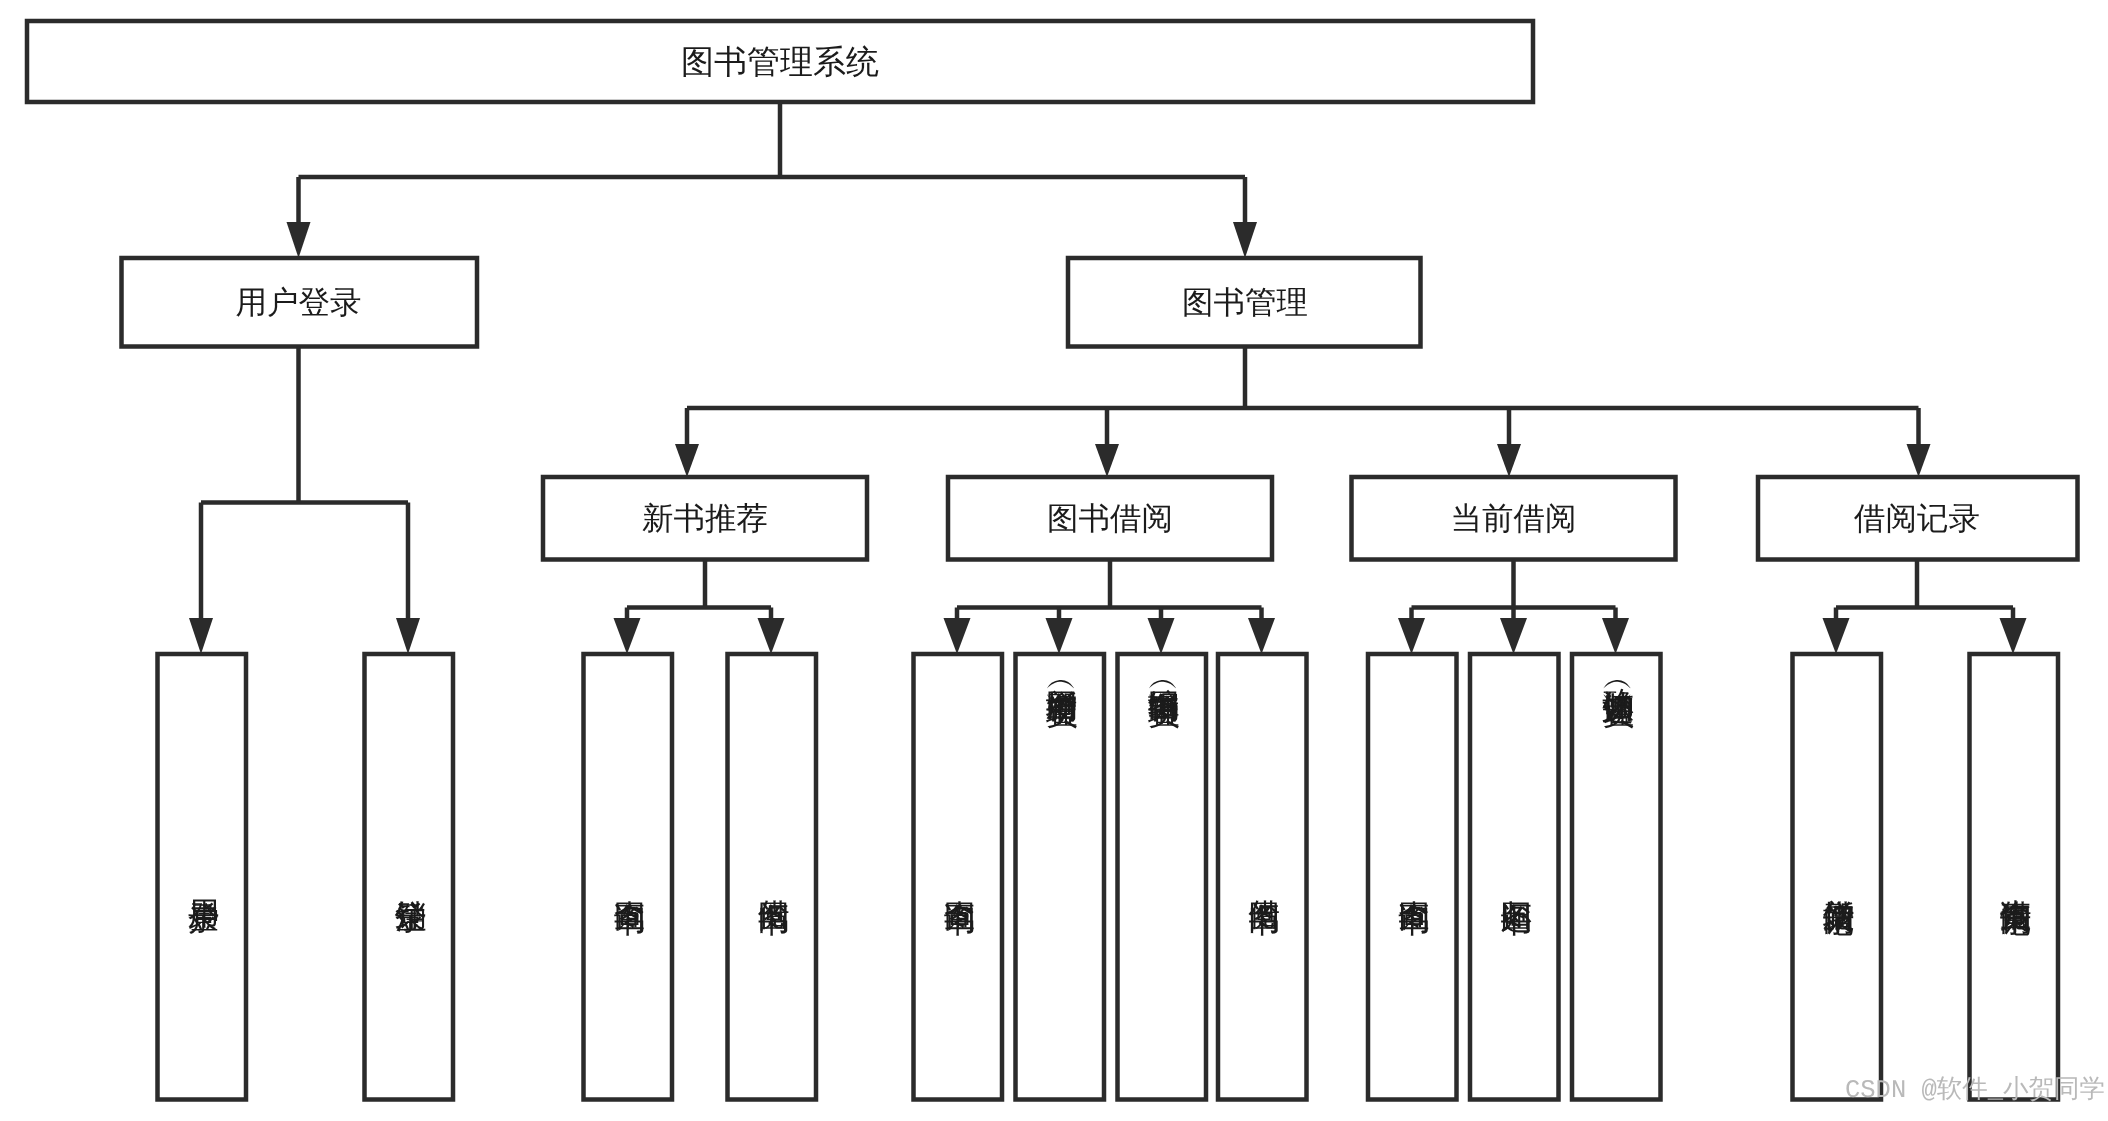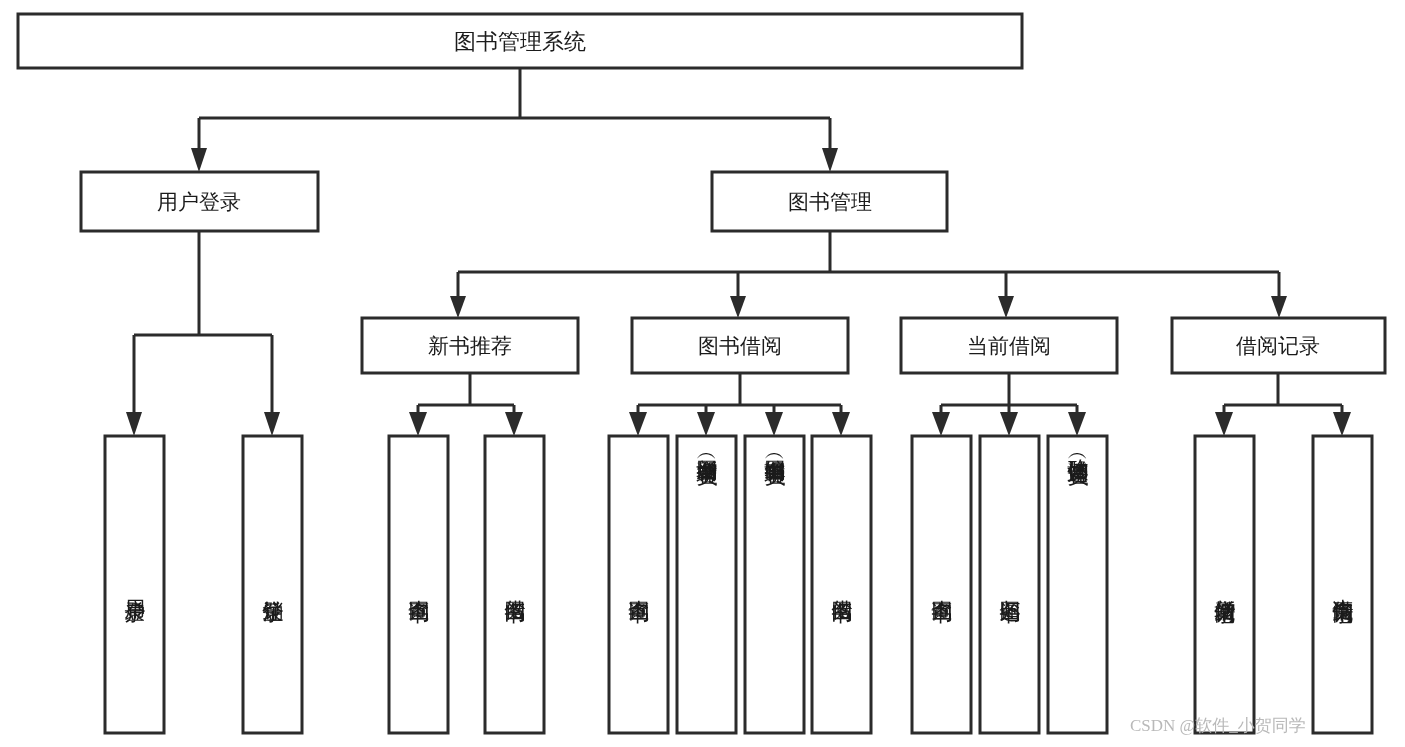--- a/index.html
+++ b/index.html
@@ -62,23 +62,23 @@
     font-family: "Liberation Sans", "DejaVu Sans", sans-serif;
     font-size: 21px;
     line-height: 1.18;
     color: #1b1b1b;
     letter-spacing: 1px;
     white-space: nowrap;
     text-align: center;
   }
   .watermark {
     position: absolute;
-    left: 1130px;
+    left: 1230px;
     top: 714px;
-    font-family: Liberation Serif, serif;
+    font-family: Liberation Mono, monospace;
     font-size: 17px;
     color: #b9b9b9;
     white-space: nowrap;
     pointer-events: none;
   }
 </style>
 </head>
 <body>
 
 <svg id="diagram" viewBox="0 0 1405 747" xmlns="http://www.w3.org/2000/svg">

